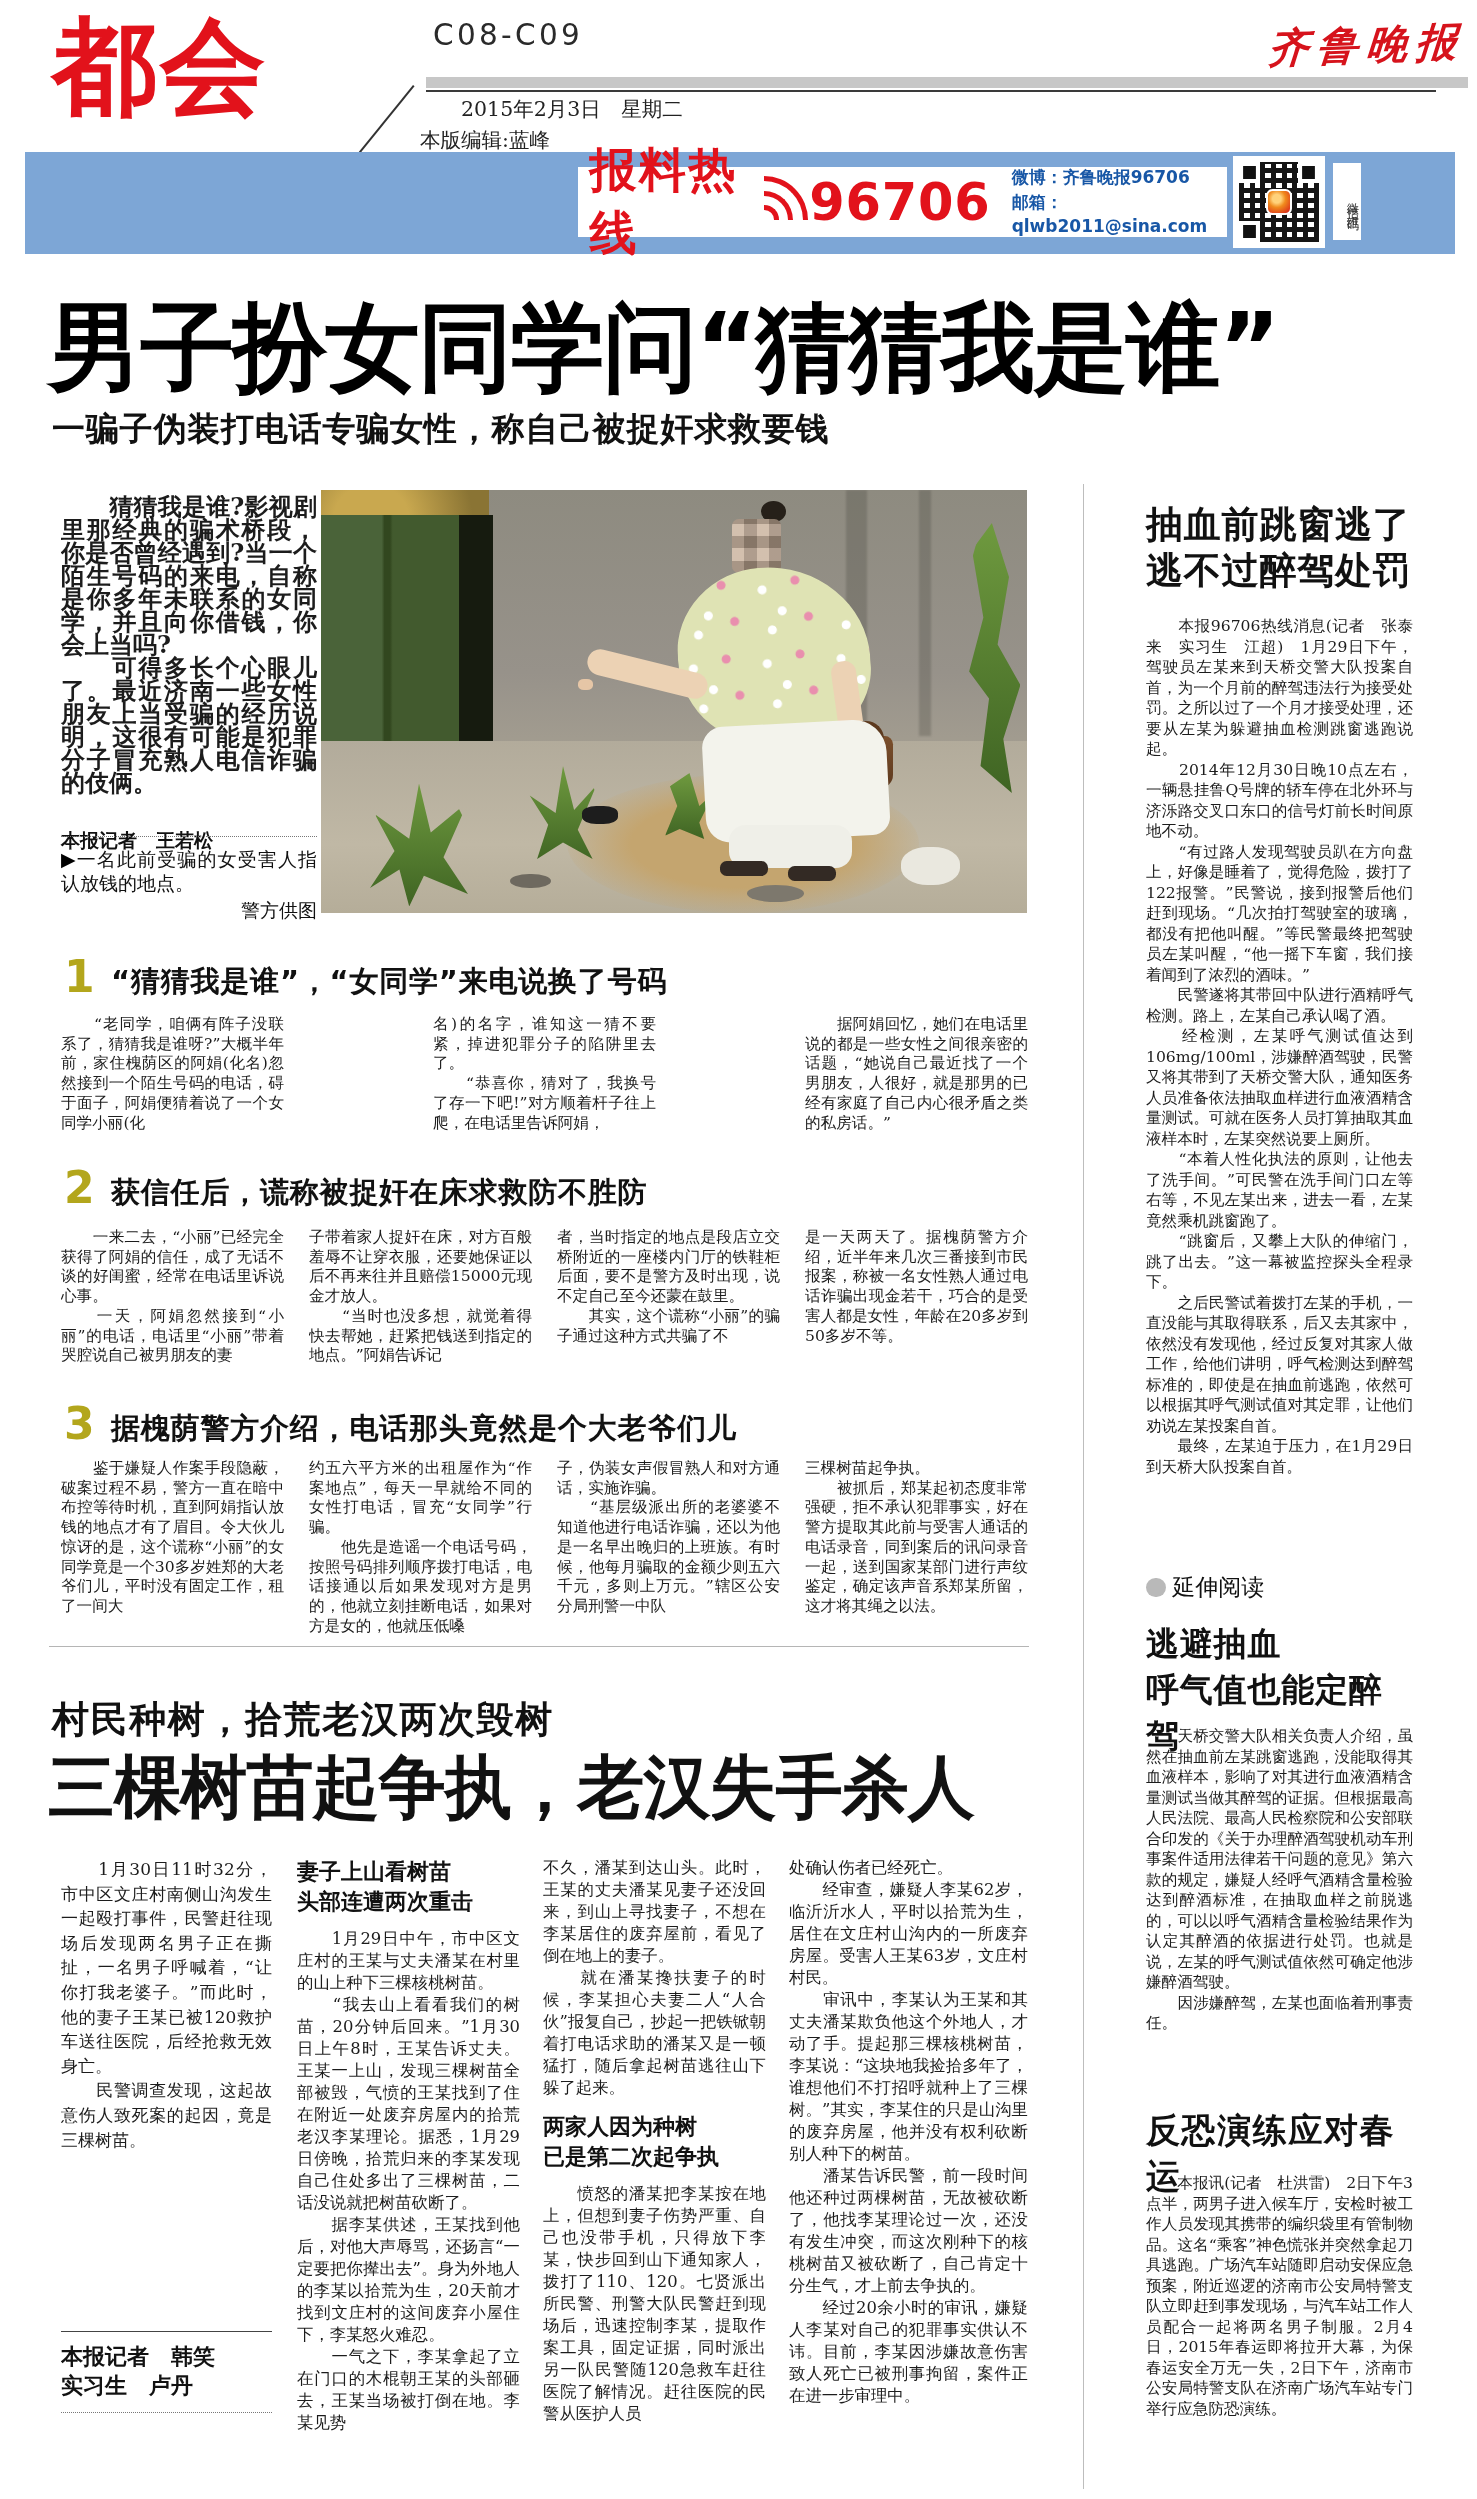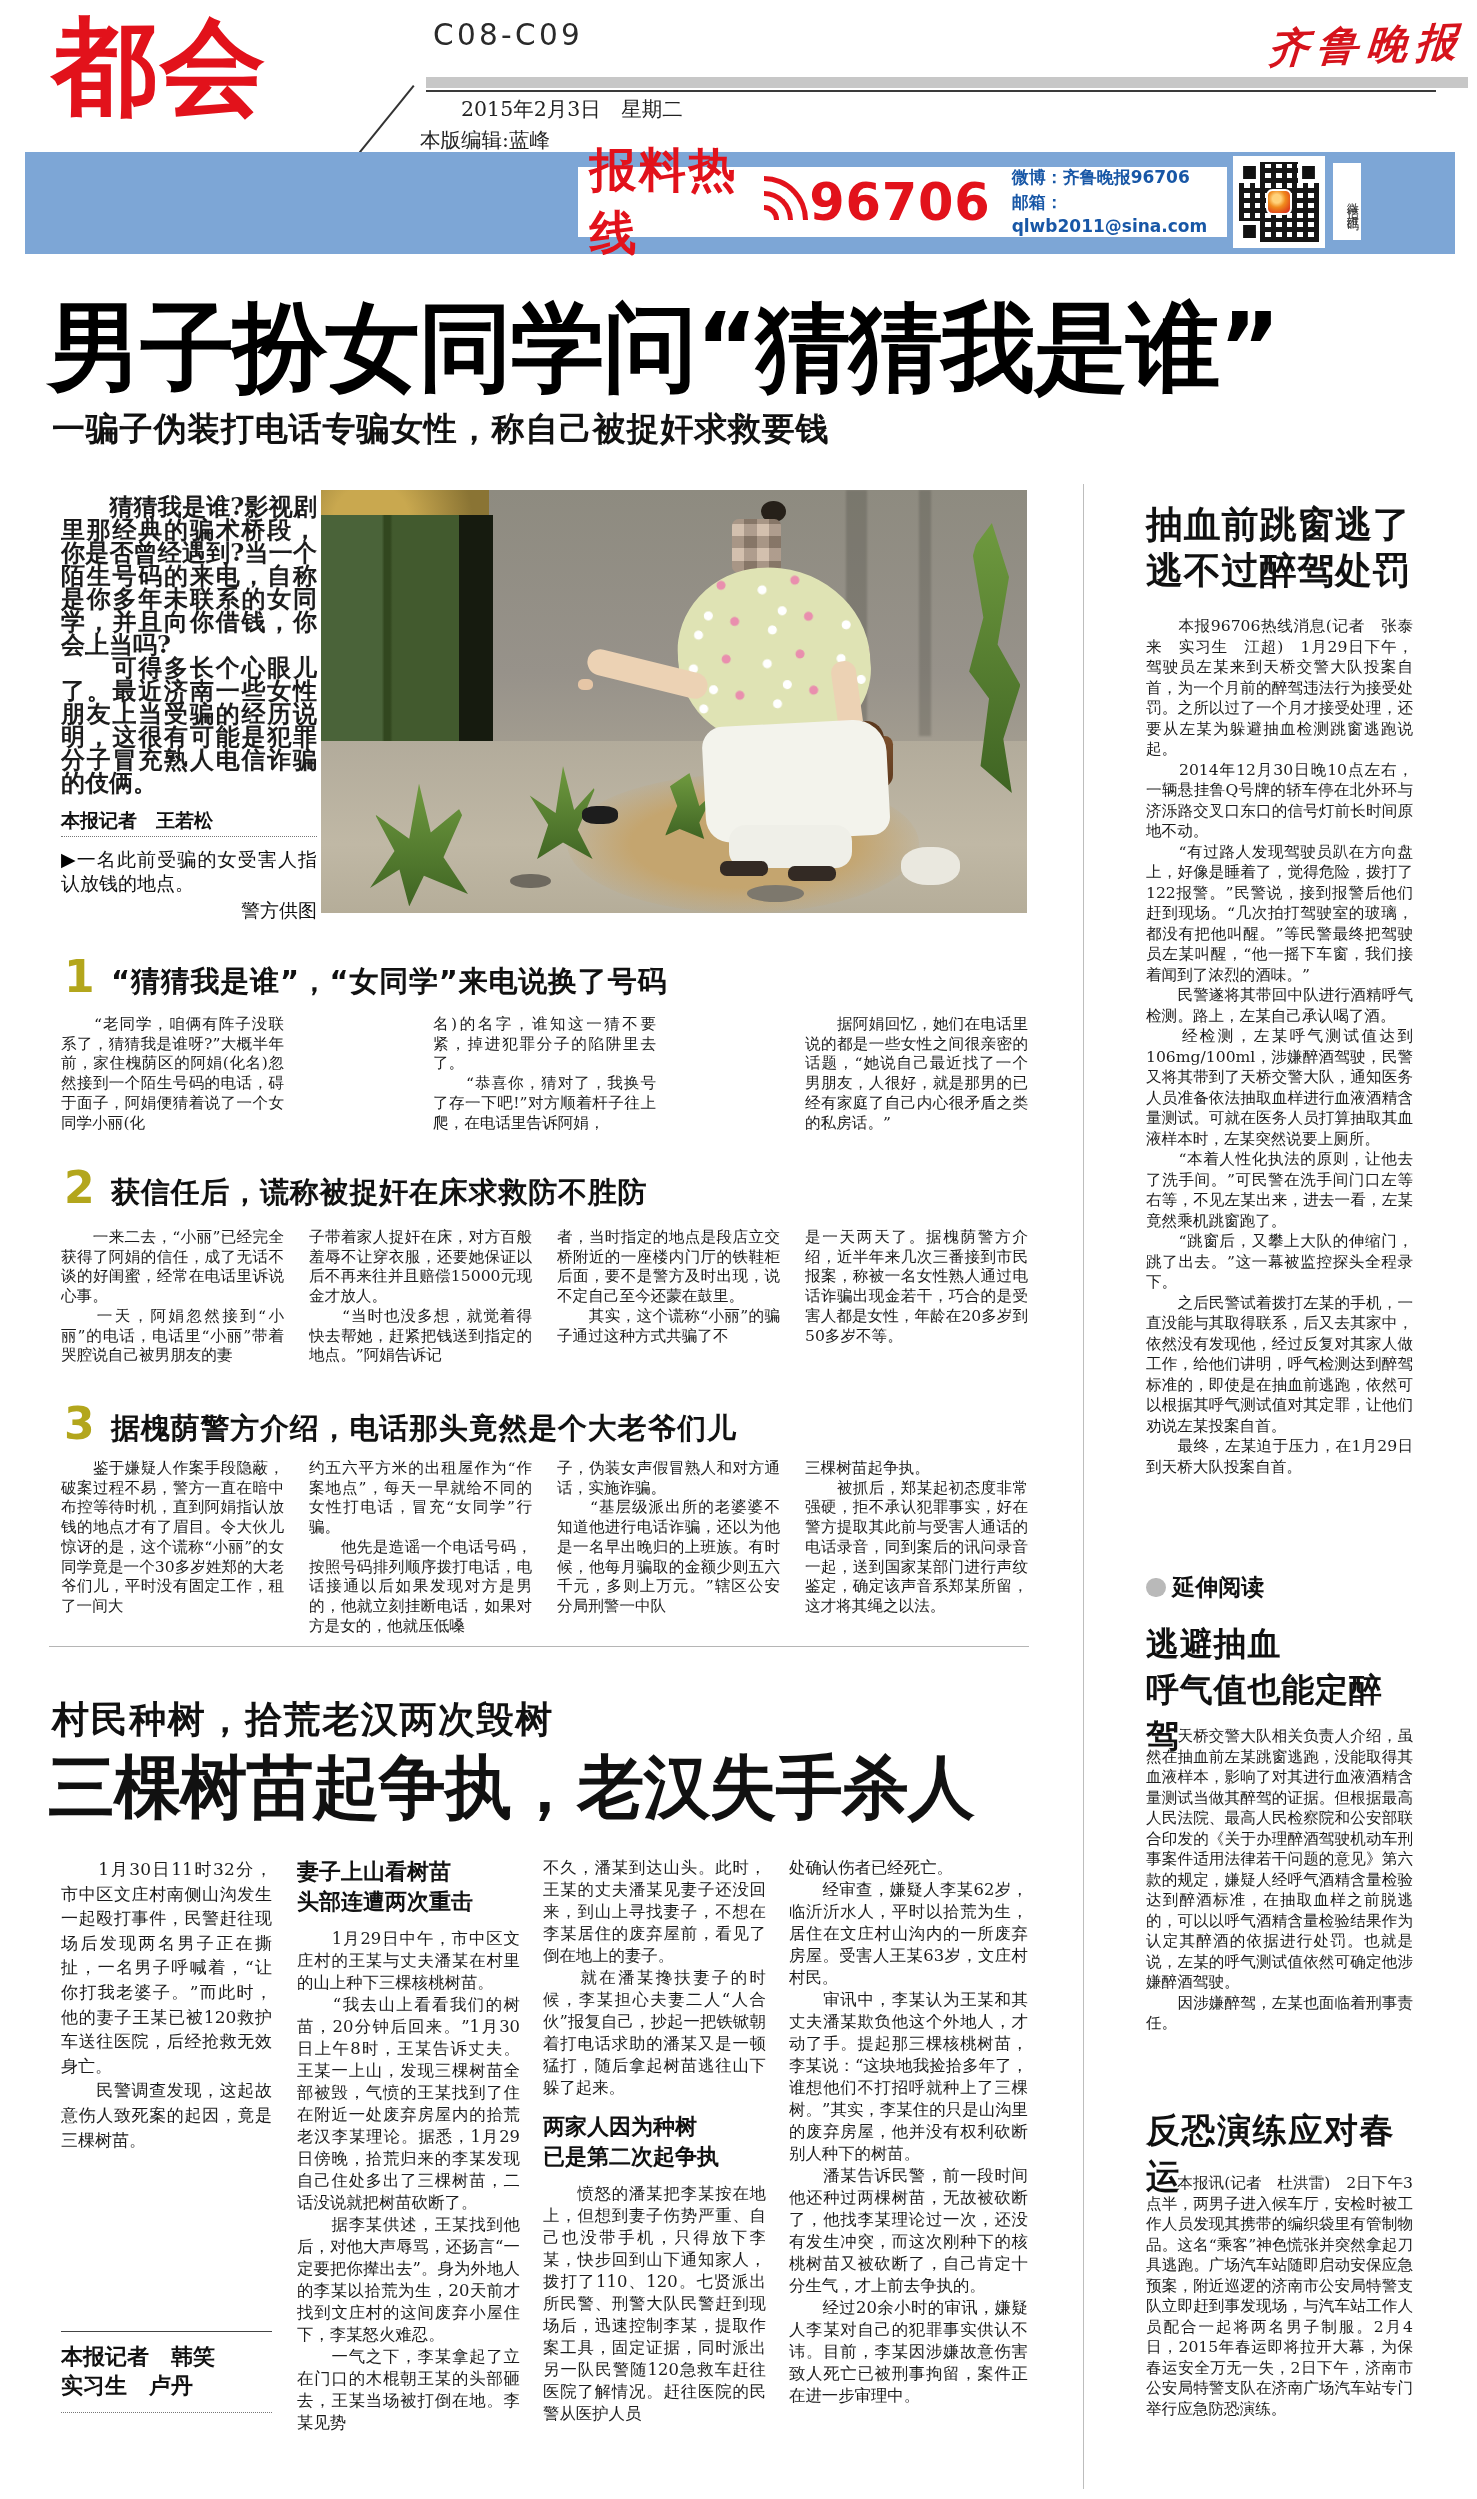--- a/index.html
+++ b/index.html
@@ -57,21 +57,21 @@
          font-size:12.3px; letter-spacing:4.1px; color:#333; text-align:center; padding-top:3.3px;}
 
   
   #headline{left:48px; top:284px; width:1426px; font-size:97px; font-weight:900; white-space:nowrap;
             letter-spacing:-1.6px; transform:scaleX(.97); transform-origin:left; color:#000;}
   #subhead{left:52px; top:407px; font-size:33px; font-weight:700; letter-spacing:0.8px;}
 
   
   #leadintro{left:61px; top:495px; width:256px; height:305px;}
   #leadintro .para{font-size:24px; line-height:23px;font-weight:bold;}
-  #leadbyline{left:61px; top:808px; width:256px; font-size:19px; font-weight:bold;}
+  #leadbyline{left:61px; top:828px; width:256px; font-size:19px; font-weight:bold;}
   #leaddots{left:61px; top:836px; width:256px; border-top:1.6px dotted #777;}
   #leadcap{left:61px; top:847px; width:256px; font-size:19px; line-height:24px; text-align:justify;}
   #leadcredit{left:61px; top:898px; width:256px; font-size:19px; text-align:right;}
   .pointer{color:#000;}
 
   
   #photo{left:321px; top:490px; width:706px; height:423px; background:#9a948a; overflow:hidden;}
   .ph-wall{position:absolute; left:0; top:0; right:0; height:261px;
            background:linear-gradient(#8e8b80,#97928a 70%,#a39d90);}
   .ph-streak{position:absolute; top:0; width:21px; height:246px; background:rgba(60,58,50,.25); filter:blur(0.8px);}
@@ -127,21 +127,21 @@
   .colrow{left:61px; width:967px; display:flex; justify-content:space-between;}
   #sec1cols{top:1015px; height:133px;} #sec2cols{top:1228px; height:161px;} #sec3cols{top:1459px; height:175px;}
   .col{width:223px; overflow:hidden;}
   .col .para{font-size:15.6px; line-height:19.7px;}
 
   
   #vdivider{left:1083px; top:484px; width:0.8px; height:2005px; background:#bdbdbd;}
   #rshead{left:1146px; top:502px; width:270px; font-size:37px; font-weight:900; line-height:46px; letter-spacing:0.8px;}
   #rsbody{left:1146px; top:616px; width:267px; height:949px;}
   #rsbody .para, #extbody .para, #tdbody .para{font-size:15.6px; line-height:20.5px;}
-  #extlabel{left:1146px; top:1572px; font-size:23px; font-weight:bold; display:flex; align-items:center;}
+  #extlabel{left:1146px; top:1572px; font-size:23px; font-weight:normal; display:flex; align-items:center;}
   .bullet{display:inline-block; width:19.7px; height:19.7px; border-radius:50%; background:#b9b9b9; margin-right:6.6px;}
   #exthead{left:1146px; top:1621px; width:270px; font-size:33px; font-weight:900; line-height:46px; letter-spacing:0.8px;}
   #extbody{left:1146px; top:1726px; width:267px; height:377px;}
   #tdhead{left:1146px; top:2108px; width:279px; font-size:34px; font-weight:900; letter-spacing:1.6px;}
   #tdbody{left:1146px; top:2173px; width:267px; height:321px;}
 
   
   #hdivider{left:49px; top:1646px; width:980px; height:0.8px; background:#b5b5b5;}
   #kicker{left:52px; top:1695px; font-size:37px; font-weight:700; letter-spacing:1.6px;}
   #bigheadline{left:48px; top:1742px; width:1016px; font-size:69px; font-weight:900; white-space:nowrap;

